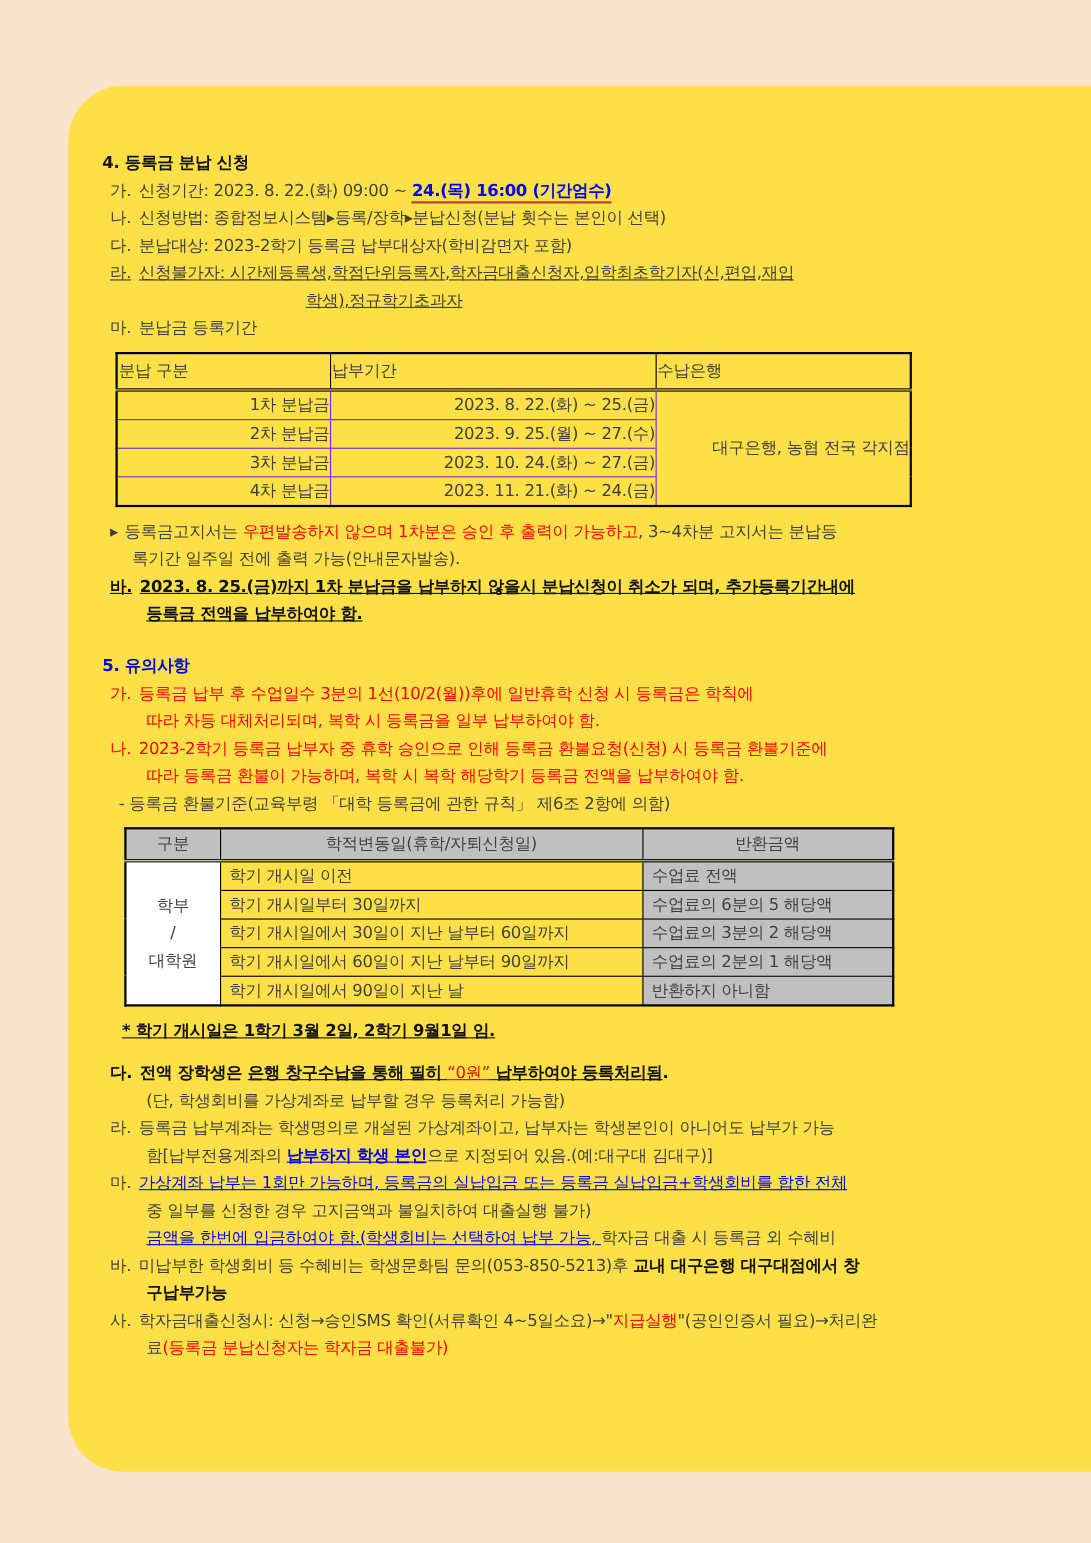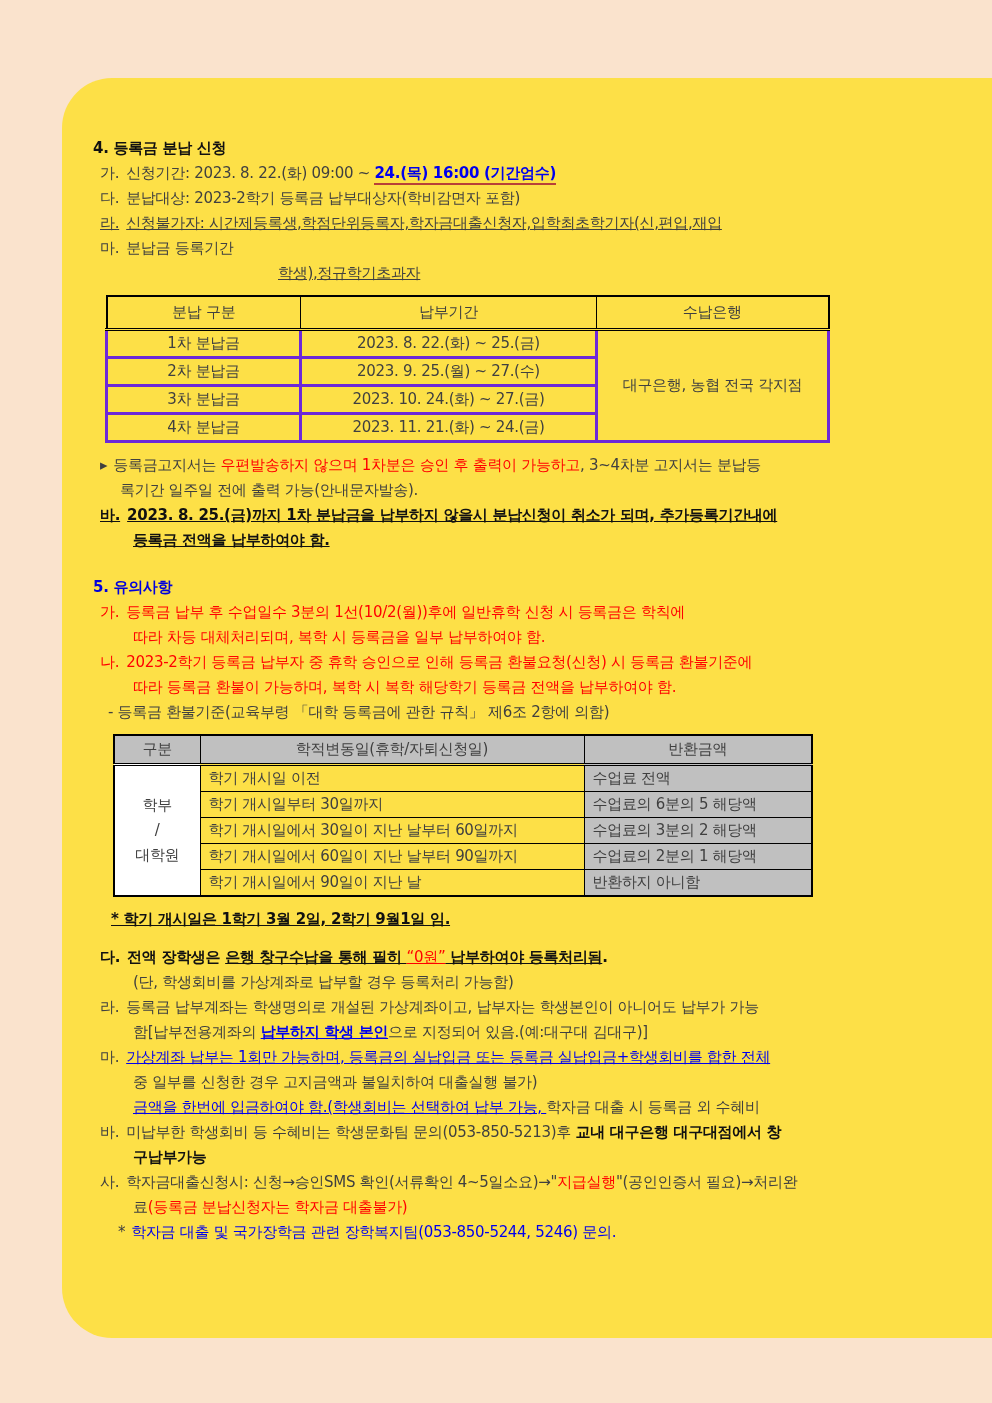--- a/index.html
+++ b/index.html
@@ -37,56 +37,59 @@
     padding-bottom: 1px;
   }
   .u { text-decoration: underline; }
   .redbold { color: #ff0000; font-weight: normal; }
   .boldblack { color: #111111; font-weight: bold; }
   .blue { color: #0000ee; }
   .blueu { color: #0000ee; text-decoration: underline; }
   .bullet { margin-right: 6px; }
   table { border-collapse: collapse; table-layout: fixed; color: #404040; }
   .t1 { margin: 9px 0 10px 12px; border: 2px solid #000; }
-  .t1 th { height: 33px; border: 1px solid #000; border-bottom: 3px double #000; font-weight: normal; text-align: center; margin-left: 48px; }
-  .t1 td { height: 25px; border: 3px solid #6d28d9; text-align: center; padding: 0; }
+  .t1 th { height: 33px; border: 1px solid #000; border-bottom: 3px double #000; font-weight: normal; text-align: left; margin-left: 48px; }
+  .t1 td { height: 25px; border: 1px solid #6d28d9; text-align: right; padding: 0; }
   .t2 { margin: 9px 0 10px 20px; border: 2px solid #000; }
   .t2 th { height: 27px; border: 1px solid #000; border-bottom: 3px double #000; font-weight: normal; text-align: center; background: #c0c0c0; }
   .t2 td { height: 26px; border: 1px solid #000; padding: 0 0 0 8px; text-align: left; }
   .t2 td.grp { text-align: center; padding: 0; background: #ffffff; }
   .t2 td.gray { background: #c0c0c0; }
   .gap-s5 { margin-top: 22px; }
   .gap-da { margin-top: 13px; }
 </style>
 </head>
 <body>
 
 <div class="sheet">
   <div class="content">
 
     <div class="ln t-head">4. 등록금 분납 신청</div>
 
     <div class="ln item">
       <span class="lb">가.</span><span>신청기간: 2023. 8. 22.(화) 09:00 ~ </span><span class="bluelink">24.(목) 16:00 (기간엄수)</span>
     </div>
 
+    <div class="ln item">
+      <span class="lb">나.</span><span>신청방법: 종합정보시스템▸등록/장학▸분납신청(분납 횟수는 본인이 선택)</span>
+    </div>
 
     <div class="ln item">
       <span class="lb">다.</span><span>분납대상: 2023-2학기 등록금 납부대상자(학비감면자 포함)</span>
     </div>
 
     <div class="ln item u">
       <span class="lb">라.</span><span>신청불가자: 시간제등록생,학점단위등록자,학자금대출신청자,입학최초학기자(신,편입,재입</span>
     </div>
-    <div class="ln item">
-      <span class="lb">마.</span><span>분납금 등록기간</span>
-    </div>
-
     <div class="ln ind-ra2">
       <span class="u">학생),정규학기초과자</span>
+    </div>
+
+    <div class="ln item">
+      <span class="lb">마.</span><span>분납금 등록기간</span>
     </div>
 
     <table class="t1">
       <colgroup>
           <col style="width:194px">
           <col style="width:296px">
           <col style="width:232px">
         </colgroup>
       <tbody>
           <tr>
@@ -223,18 +226,15 @@
       <span>구납부가능</span>
     </div>
 
     <div class="ln item">
       <span class="lb">사.</span><span>학자금대출신청시: 신청→승인SMS 확인(서류확인 4~5일소요)→"</span><span class="redbold">지급실행</span><span>"(공인인증서 필요)→처리완</span>
     </div>
     <div class="ln ind1">
       <span>료</span><span class="redbold">(등록금 분납신청자는 학자금 대출불가)</span>
     </div>
 
-    <div class="ln" style="padding-left:25px;">
-      <span style="margin-right:6px;">*</span><span class="blue">학자금 대출 및 국가장학금 관련 장학복지팀(053-850-5244, 5246) 문의.</span>
-    </div>
 
   </div>
 </div>
 
 </body></html>

